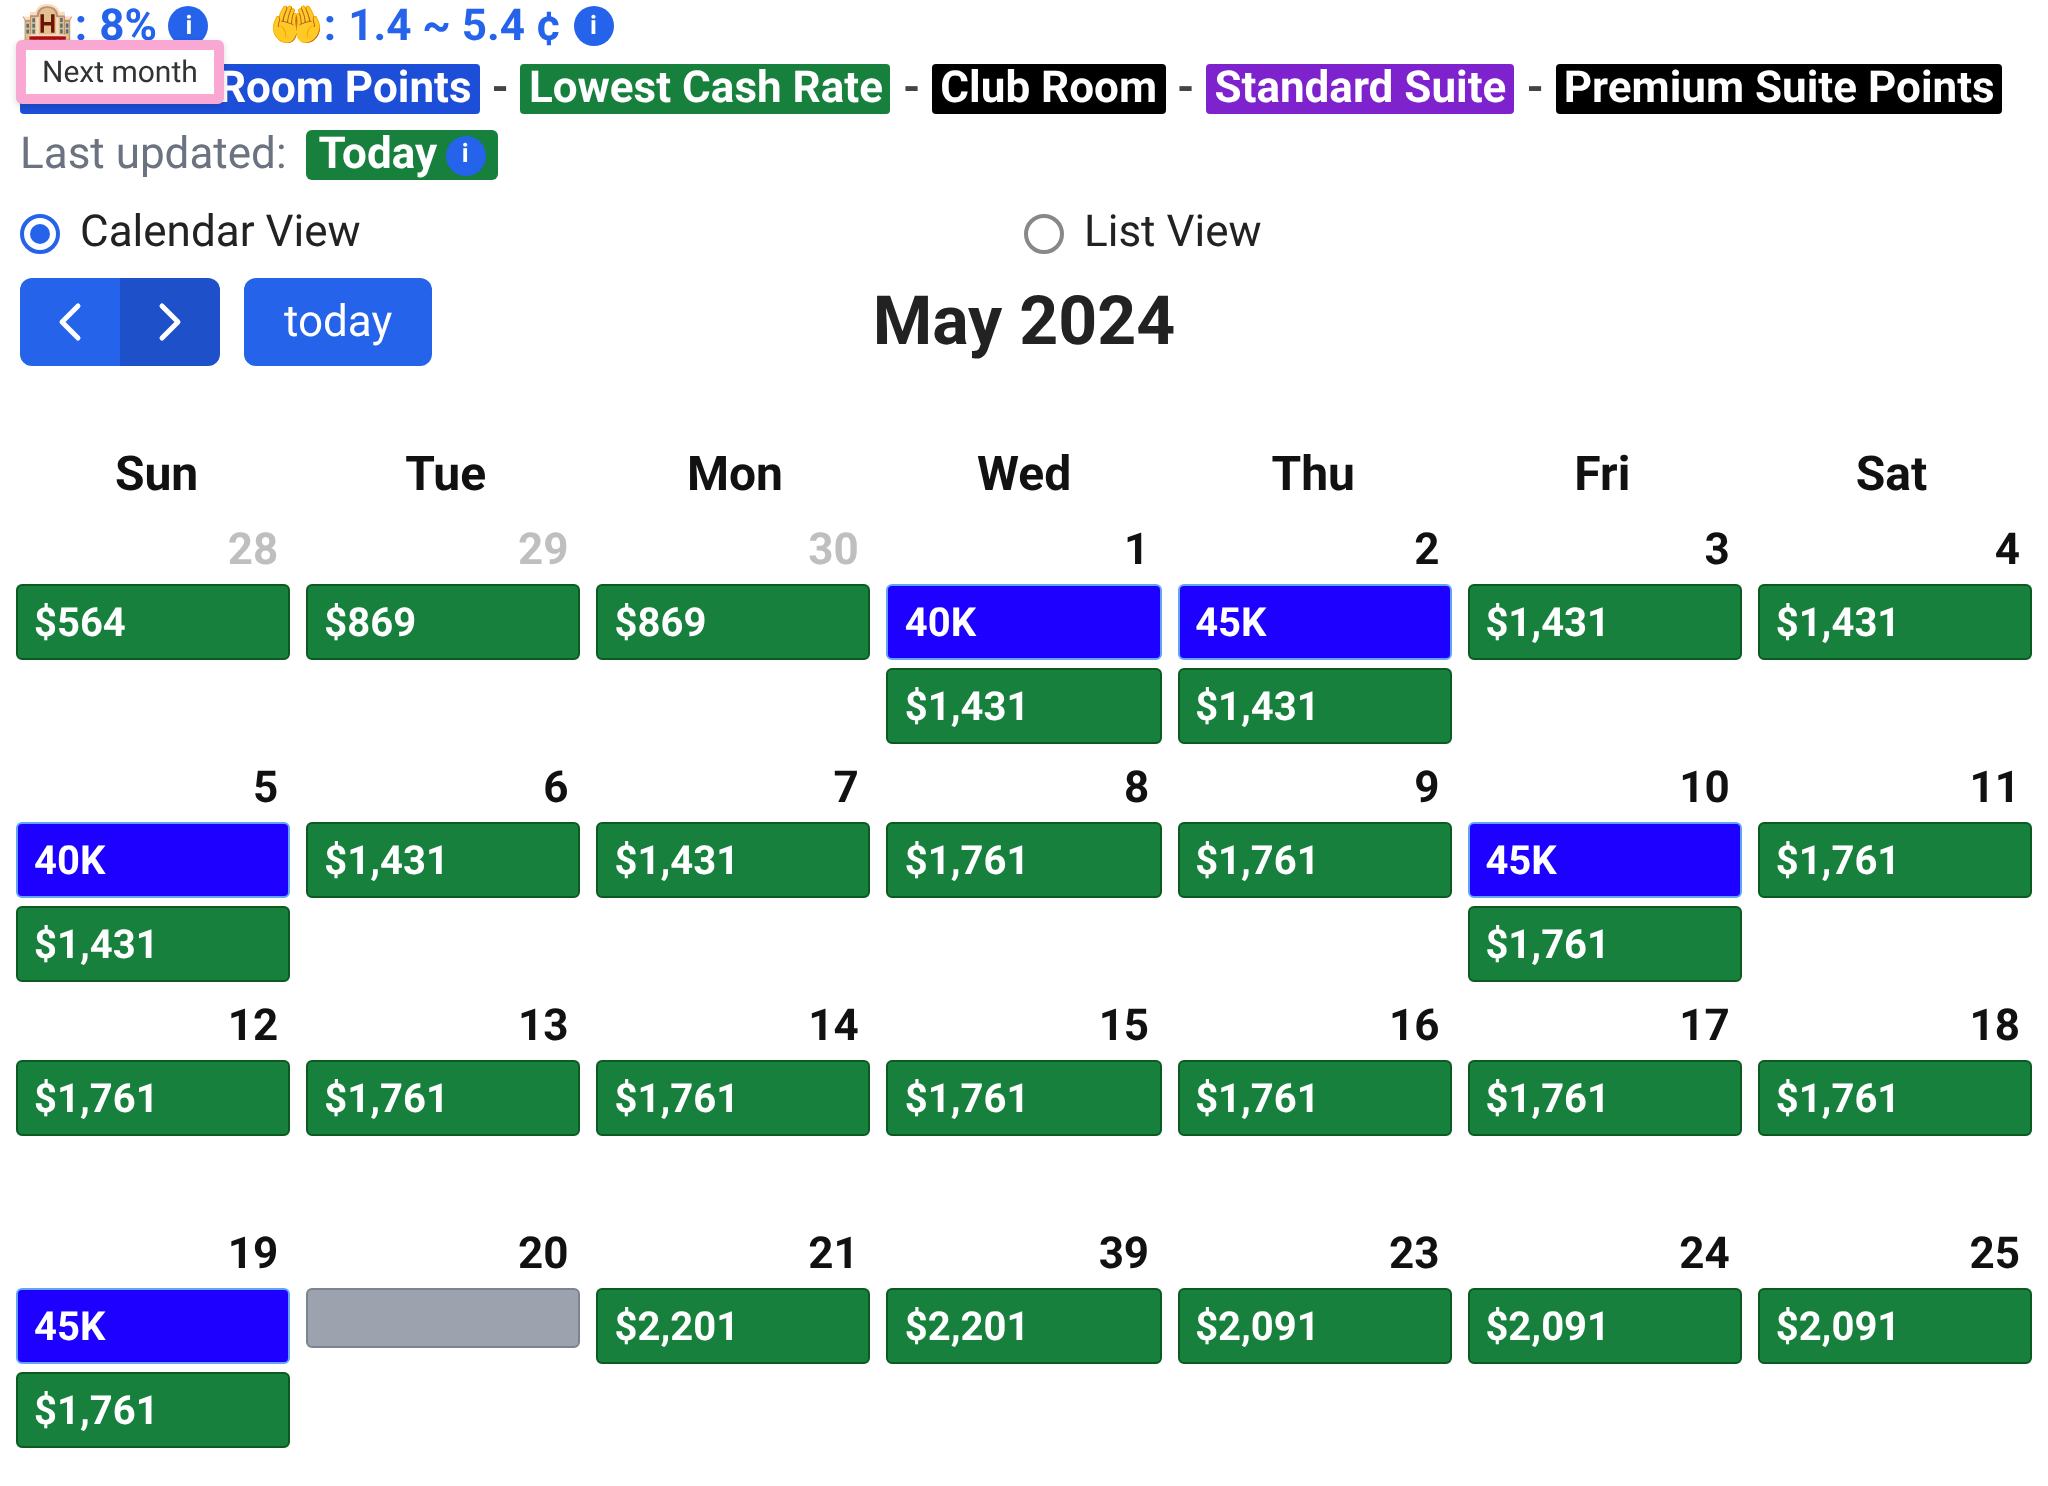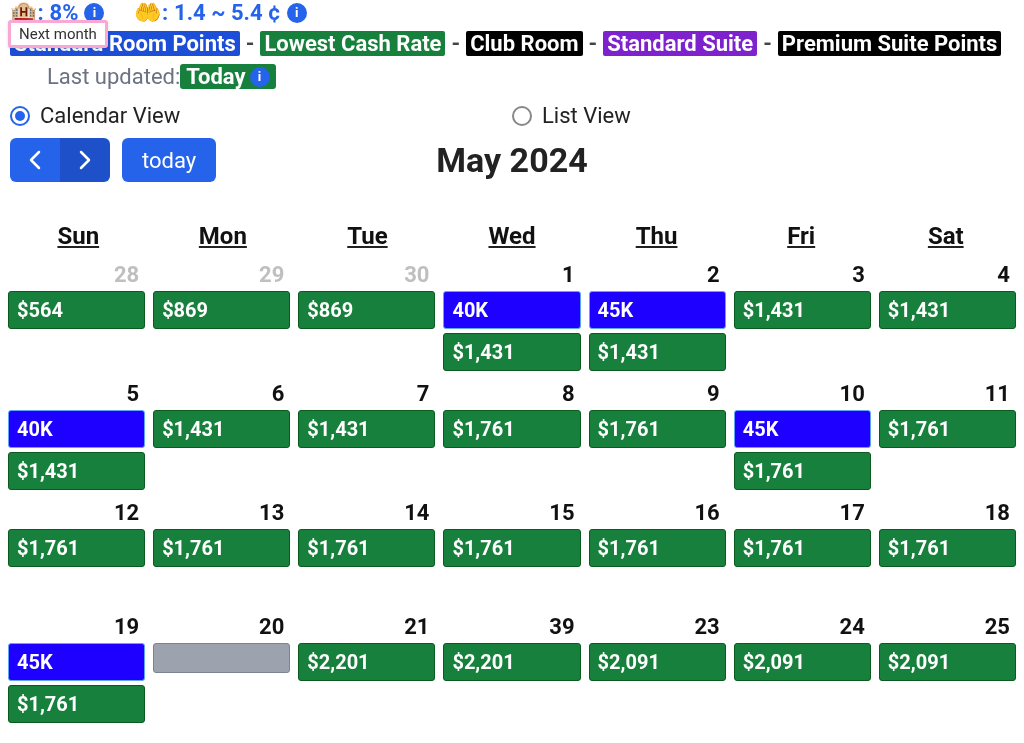--- a/index.html
+++ b/index.html
@@ -1,44 +1,44 @@
 <!DOCTYPE html>
 <html><head>
 <meta charset="utf-8">
 <style>
   * { box-sizing: border-box; margin: 0; padding: 0; }
   body { font-family: -apple-system, BlinkMacSystemFont, "Segoe UI", Roboto, sans-serif; background: #fff; width: 1024px; color: #222; }
   .top { padding: 0 10px; }
   .row { display: flex; align-items: center; gap: 6px; flex-wrap: wrap; }
   .stat { color: #2563eb; font-weight: 700; font-size: 22px; display:flex; align-items:center; gap:6px;}
   .info-badge { background:#2563eb; color:#fff; border-radius:50%; width:20px; height:20px; display:inline-flex; align-items:center; justify-content:center; font-size:13px; font-weight:700;}
-  .tooltip { position:absolute; left:8px; top:20px; background:#fff; border:3px solid #f9a8d4; padding:2px 8px; font-size:15px; color:#333; border-radius:3px; box-shadow:0 1px 3px rgba(0,0,0,0.15);}
+  .tooltip { position:absolute; left:8px; top:20px; background:#fff; border:5px solid #f9a8d4; padding:2px 8px; font-size:15px; color:#333; border-radius:3px; box-shadow:0 1px 3px rgba(0,0,0,0.15);}
   .legend { margin-top:6px; font-size:22px; font-weight:700; display:flex; flex-wrap:wrap; align-items:center; gap:6px;}
   .tag { padding:0 4px; color:#fff; border-radius:2px; }
   .tag-blue { background:#1d4ed8; }
   .tag-green { background:#16803c; }
   .tag-orange { background:#000000; }
   .tag-purple { background:#7e22ce; }
   .tag-black { background:#000; }
   .sep { color:#444; font-weight:700;}
-  .updated { margin-top:8px; font-size:22px; color:#6b7280; display:flex; align-items:center; gap:0;margin-left:37px;}
+  .updated { margin-top:8px; font-size:22px; color:#6b7280; display:flex; align-items:center; gap:10px;}
   .today-pill { background:#16803c; color:#fff; padding:0 6px; border-radius:3px; font-weight:700; display:flex; align-items:center; gap:4px;}
   .views { display:flex; align-items:center; margin-top:14px; font-size:22px; }
   .view-opt { display:flex; align-items:center; gap:10px; flex:1;}
   .radio { width:20px; height:20px; border:2px solid #888; border-radius:50%; display:inline-flex; align-items:center; justify-content:center;}
   .radio.sel { border-color:#2563eb;}
   .radio.sel::after { content:""; width:10px; height:10px; background:#2563eb; border-radius:50%;}
   .nav-row { display:flex; align-items:center; gap:12px; margin-top:10px; position:relative;}
   .btn-group { display:flex; border-radius:6px; overflow:hidden;}
   .nav-btn { background:#2563eb; color:#fff; width:50px; height:44px; display:flex; align-items:center; justify-content:center; cursor:pointer; font-size:20px;}
   .nav-btn.right { background:#1e50c9;}
   .today-btn { background:#2563eb; color:#fff; height:44px; padding:0 20px; border-radius:6px; display:flex; align-items:center; font-size:22px; cursor:pointer;}
   .title { position:absolute; left:50%; transform:translateX(-50%); font-size:34px; font-weight:700; color:#222;}
   .grid { margin-top:40px; padding:0 6px;}
-  .head-row { display:flex;text-decoration:underline;}
+  .head-row { display:flex;}
   .head-cell { flex:1; text-align:center; font-weight:700; font-size:24px; color:#111; padding-bottom:8px;}
   .week { display:flex; gap:4px; margin-bottom:4px;}
   .day { flex:1; display:flex; flex-direction:column; min-height:110px;}
   .daynum { text-align:right; font-size:22px; color:#111; padding:4px 8px 2px 0; font-weight:700;}
   .daynum.other { color:#bfbfbf;}
   .ev { margin:2px; padding:4px 8px; border-radius:3px; border:1px solid rgba(0,0,0,0.15); color:#fff; font-size:20px; font-weight:700; line-height:1.4;}
   .ev-green { background:#16803c; border-color:#0b5a20;}
   .ev-blue { background:#1d00ff; border:1px solid #60a5fa;}
   .ev-grey { background:#9ca3af; border-color:#7b8490; min-height:30px;}
   .wrap { position:relative; }
@@ -109,22 +109,22 @@
       </div>
     </div>
     <div class="today-btn">today</div>
     <div class="title">May 2024</div>
   </div>
 </div>
 
 <div class="grid">
   <div class="head-row" id="dow-row">
         <div class="head-cell">Sun</div>
+        <div class="head-cell">Tue</div>
         <div class="head-cell">Mon</div>
-        <div class="head-cell">Tue</div>
         <div class="head-cell">Wed</div>
         <div class="head-cell">Thu</div>
         <div class="head-cell">Fri</div>
         <div class="head-cell">Sat</div>
       </div>
   <div id="weeks">
         <div class="week">
           <div class="day">
             <div class="daynum other">28</div>
             <div class="ev ev-green">$564</div>

